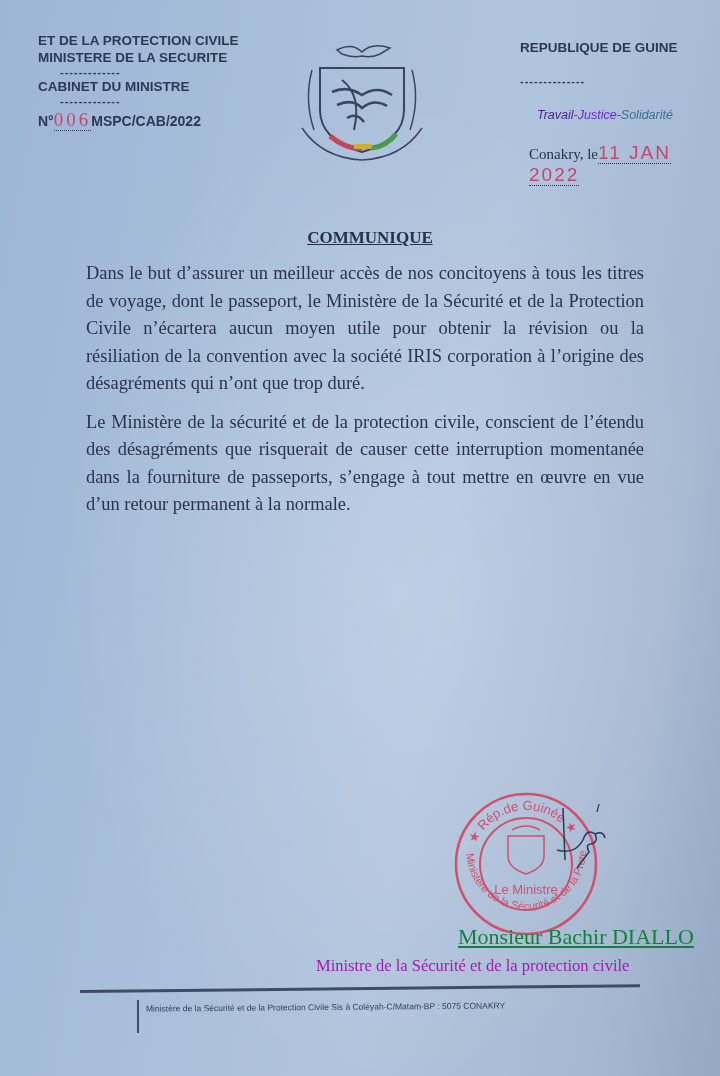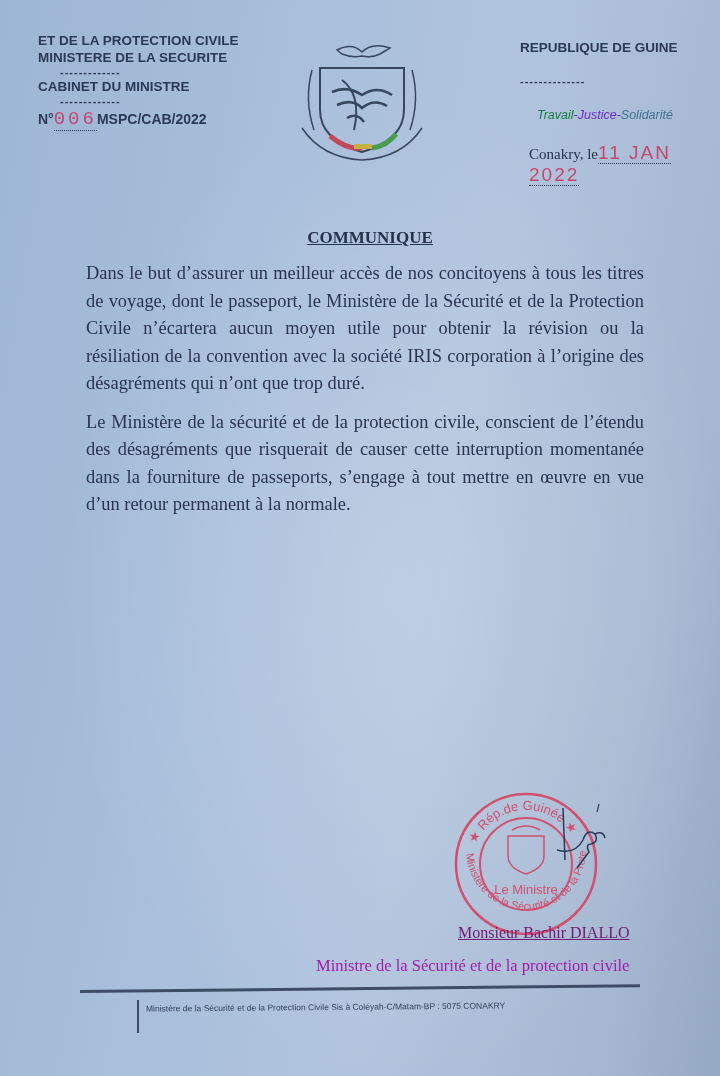--- a/index.html
+++ b/index.html
@@ -14,44 +14,44 @@
     background: radial-gradient(ellipse at 55% 55%, rgba(255,255,255,0.18), rgba(255,255,255,0) 60%);
   }
   .hdr-left {
     position: absolute; left: 38px; top: 32px; width: 230px;
     font-family: "Liberation Sans", sans-serif; font-weight: bold; font-size: 13.5px;
     color: #2c3955; line-height: 17px;
   }
   .dashes { font-family: "Liberation Sans", sans-serif; font-weight: bold; letter-spacing: 1px; font-size: 11px; color:#2c3955; }
   .hdr-left .dashes { margin-left: 22px; line-height: 12px; }
   .ref-line { margin-top: 4px; font-size: 14px; }
-  .ref-num { color: #c4486e; font-size: 19px; font-weight: normal; letter-spacing: 3px; font-family: Liberation Mono, monospace; border-bottom: 1px dotted #2c3955; }
+  .ref-num { color: #c4486e; font-size: 19px; font-weight: normal; letter-spacing: 3px; font-family: Liberation Serif, serif; border-bottom: 1px dotted #2c3955; }
   .emblem { position: absolute; left: 292px; top: 40px; width: 140px; height: 125px; }
   .hdr-right {
     position: absolute; left: 520px; top: 40px; width: 180px; text-align: left;
     font-family: "Liberation Sans", sans-serif; font-weight: bold; font-size: 13.5px; color: #2c3955;
   }
   .hdr-right .dashes { display: block; margin-top: 20px; }
   .motto {
     position: absolute; left: 537px; top: 108px; font-family: "Liberation Sans", sans-serif;
     font-style: italic; font-size: 12.5px;
   }
-  .motto .m1 { color: #15803d; margin-top: 40px; } .motto .m2 { color: #6d28d9; } .motto .m3 { color: #3f6e8e; }
+  .motto .m1 { color: #4c1d95; margin-top: 40px; } .motto .m2 { color: #6d28d9; } .motto .m3 { color: #3f6e8e; }
   .date-line { position: absolute; left: 515px; top: 142px; font-size: 15px; color: #26324a; margin-left: 14px; }
   .date-stamp { color: #c4486e; font-family: "Liberation Sans", sans-serif; font-size: 19px; letter-spacing: 2px; border-bottom: 1px dotted #26324a; }
   .title {
     position: absolute; left: 0; width: 740px; top: 228px; text-align: center;
     font-weight: bold; font-size: 17px; text-decoration: underline; color: #26324a;
   }
   .body { position: absolute; left: 86px; width: 558px; top: 260px; font-size: 18.4px; line-height: 27.5px; text-align: justify; color: #2a3350; }
   .body p { margin: 0 0 11px 0; }
   .stamp { position: absolute; left: 452px; top: 790px; width: 148px; height: 148px; }
   .signature { position: absolute; left: 555px; top: 800px; width: 60px; height: 80px; }
   .signer {
-    position: absolute; left: 458px; top: 924px; font-size: 16px; text-decoration: underline; color: #701a75;
+    position: absolute; left: 458px; top: 924px; font-size: 22px; text-decoration: underline; color: #15803d;
   }
   .signer-title { position: absolute; left: 316px; top: 956px; font-size: 16.5px; color: #a21caf; }
   .footer-line { position: absolute; left: 80px; top: 990px; width: 560px; height: 3px; background: #3e4c66; transform: rotate(-0.6deg); transform-origin: left; }
   .footer-vbar { position: absolute; left: 137px; top: 1000px; width: 2px; height: 33px; background: #3e4c66; }
   .footer-text { position: absolute; left: 146px; top: 1002px; font-family: "Liberation Sans", sans-serif; font-size: 8.5px; color: #33405a; transform: rotate(-0.5deg); }
 </style>
 </head>
 <body>
 
 <div class="sheen"></div>

